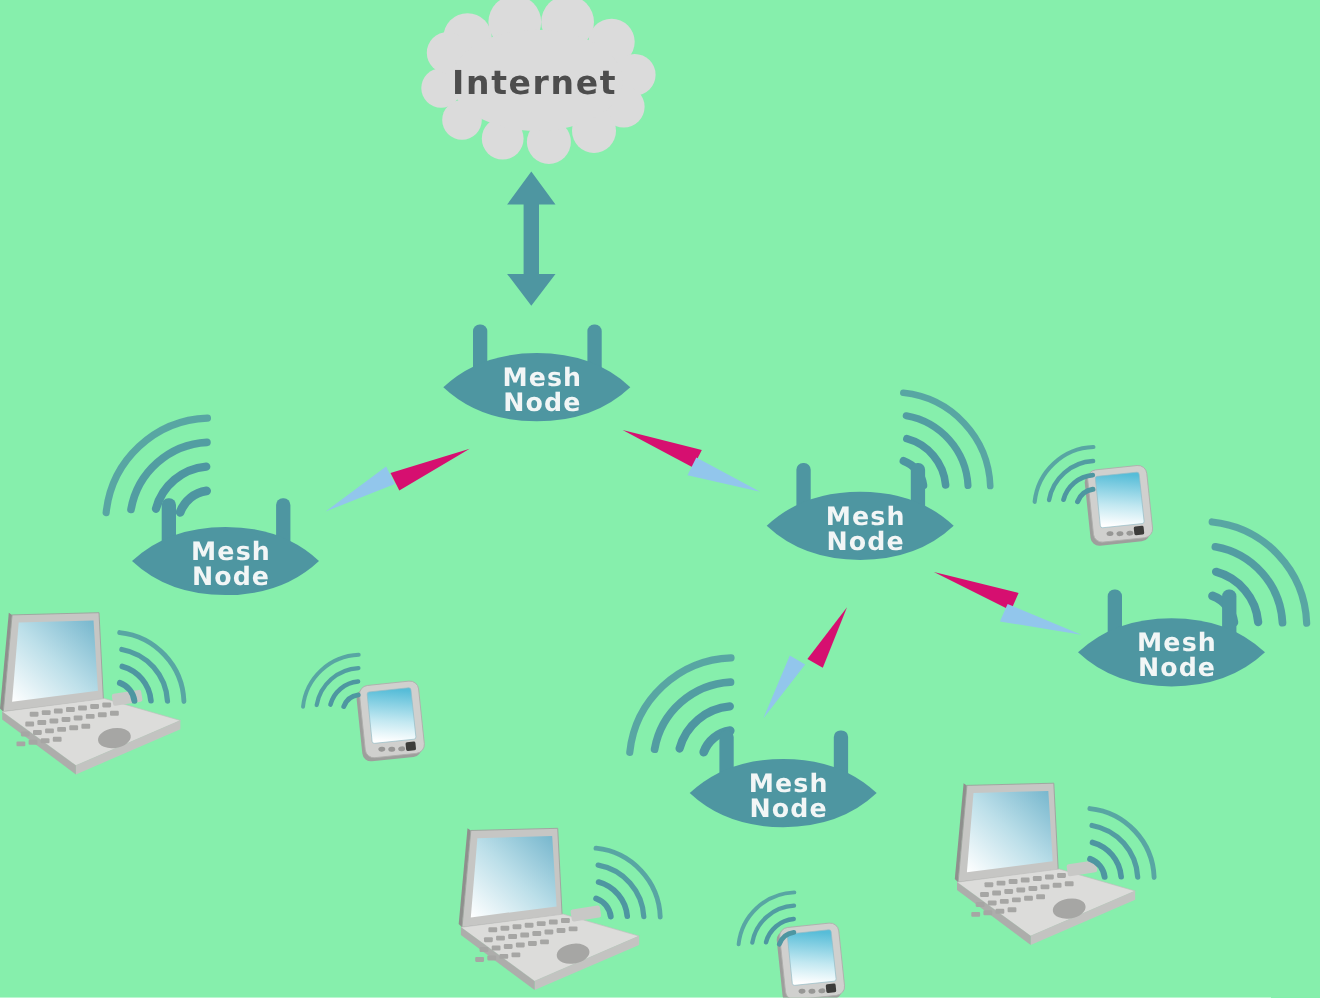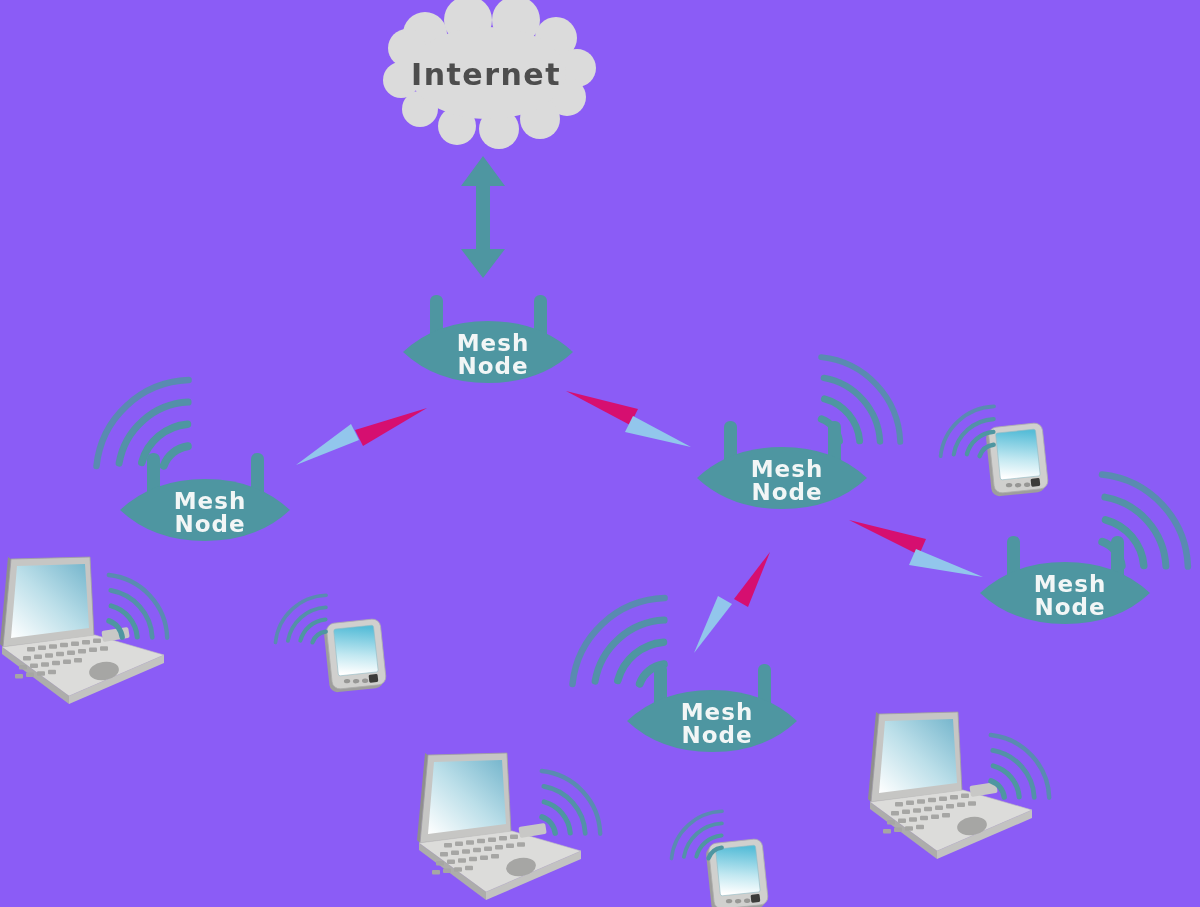--- a/index.html
+++ b/index.html
@@ -1,17 +1,17 @@
 <!DOCTYPE html>
 <html style="--c-teal: #4e96a1; --c-pink: #d60f70; --c-light_blue: #92c6ec; --c-cloud_gray: #dbdbdb; --c-label_gray: #4d4d4d; --c-node_text: #f2f6f6;"><head>
 <meta charset="utf-8">
 <title>Diagram</title>
 <style>
   html,body{margin:0;padding:0;background:#ffffff;}
-  .stage{position:relative;width:1200px;height:907px;background:#8b5cf6;overflow:hidden;
+  .stage{position:relative;width:1200px;height:907px;background:#86efac;overflow:hidden;
          font-family:"DejaVu Sans","Liberation Sans",sans-serif;}
   svg{display:block;}
   .teal{fill:var(--c-teal,#4e96a1);}
   .pink{fill:var(--c-pink,#d60f70);}
   .lblue{fill:var(--c-light_blue,#92c6ec);}
   .cloudfill{fill:var(--c-cloud_gray,#dbdbdb);}
   .wifi-arc{stroke:var(--c-teal,#4e96a1);fill:none;stroke-linecap:round;}
   .node-label{fill:var(--c-node_text,#f2f6f6);font-family:"DejaVu Sans","Liberation Sans",sans-serif;
               font-weight:bold;font-size:23px;letter-spacing:1px;text-anchor:middle;}
   .cloud-label{fill:var(--c-label_gray,#4d4d4d);font-family:"DejaVu Sans","Liberation Sans",sans-serif;

